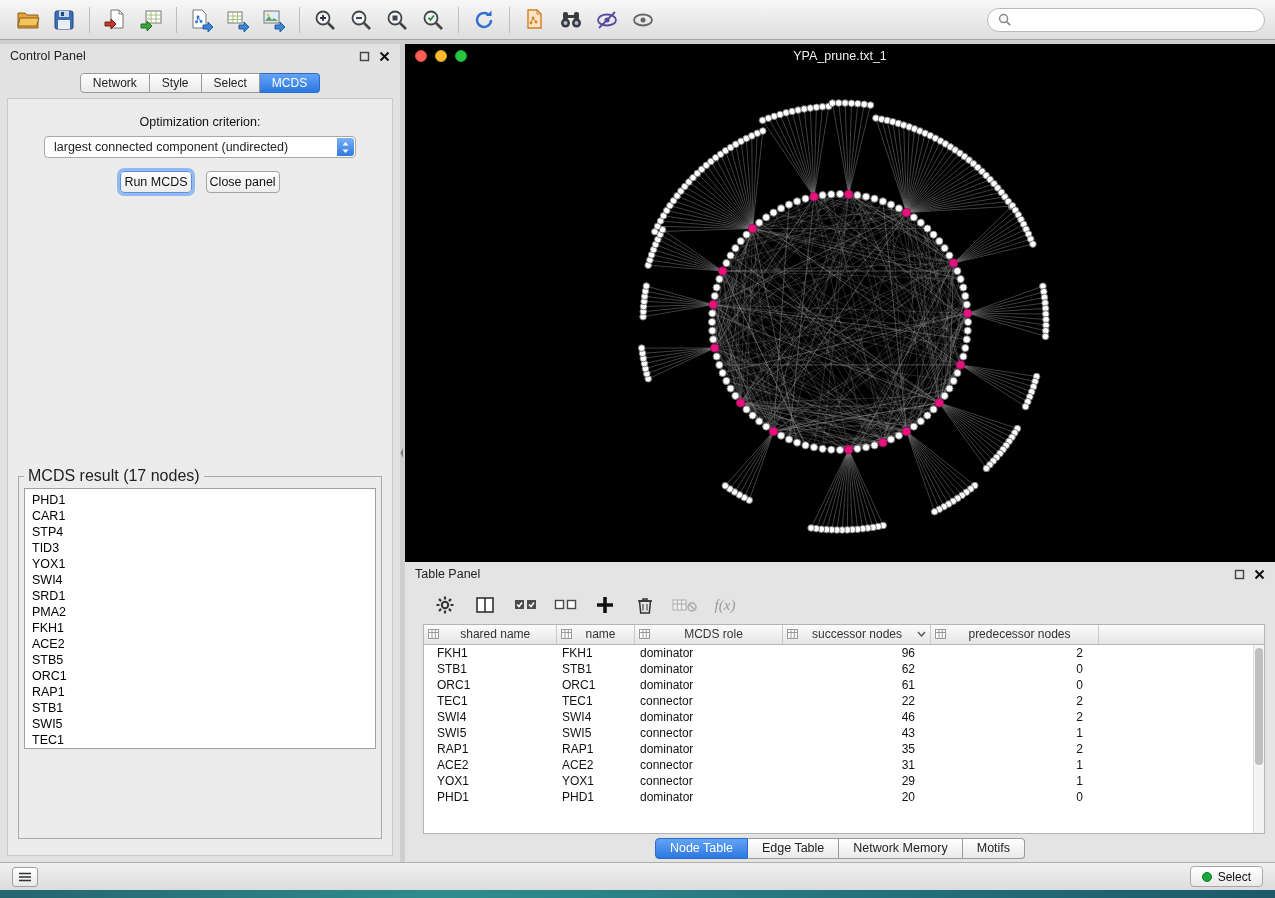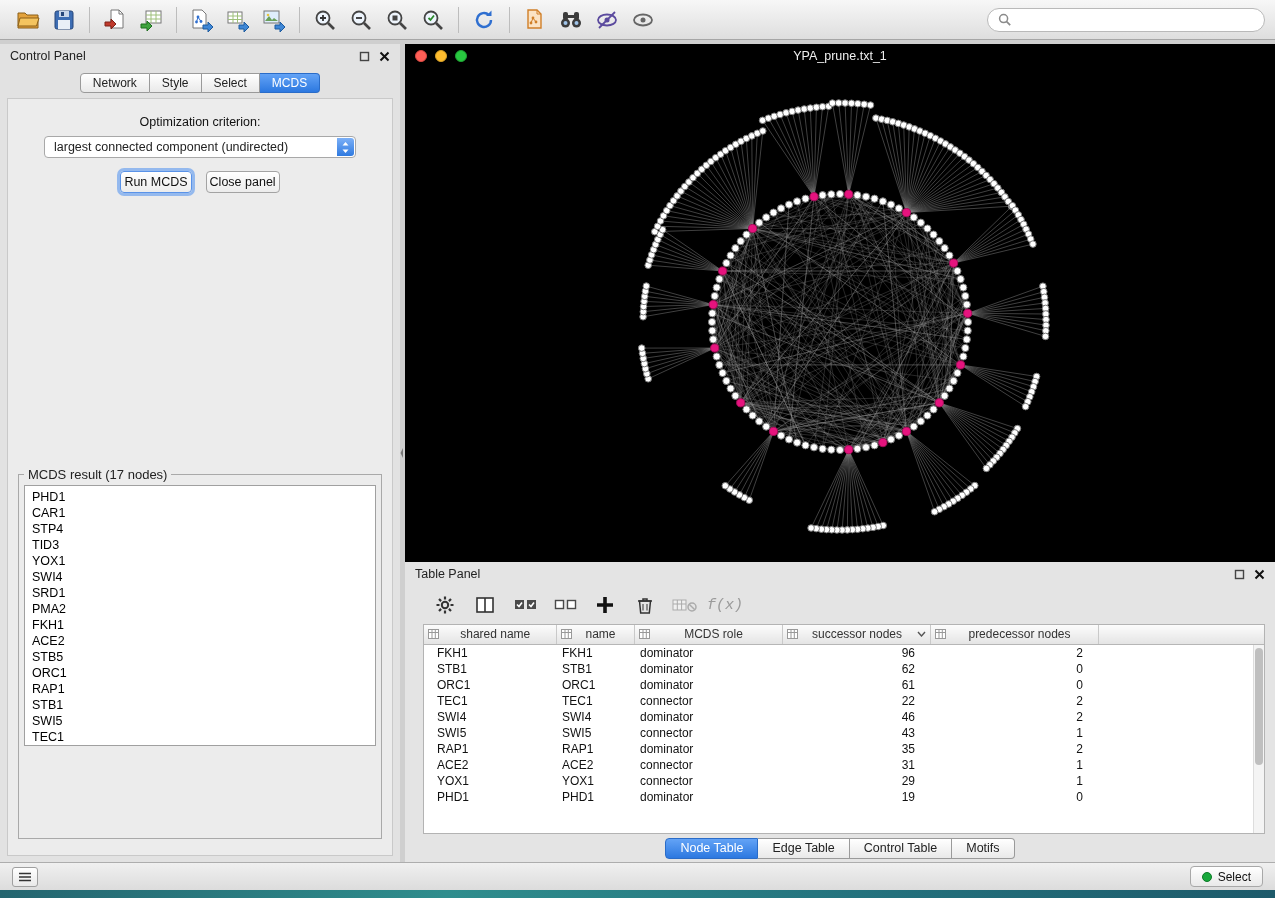--- a/index.html
+++ b/index.html
@@ -31,21 +31,21 @@
   .seg-btn.active{background:linear-gradient(#63a3f6,#2c78e0);border-color:#2a6cc8;color:#fff}
   .panel-body{flex:1;display:flex;flex-direction:column;align-items:center;background:#ececec;border:1px solid #c9c9c9;margin:0 7px 6px}
   .opt-label{margin-top:16px;font-size:12.5px;color:#111}
   .criterion-select{margin-top:7px;width:312px;height:22px;background:#fff;border:1px solid #a8a8a8;border-radius:4px;display:flex;align-items:center;padding-left:9px;position:relative;font-size:12.5px}
   .select-arrows{position:absolute;right:1px;top:1px;bottom:1px;width:17px;background:linear-gradient(#7cb0f7,#2f7ae0);border-radius:0 3px 3px 0;display:flex;align-items:center;justify-content:center}
   .btn-row{margin-top:13px;display:flex;gap:14px}
   .btn{height:22px;padding:0 3px;border:1px solid #a3a3a3;border-radius:4px;background:linear-gradient(#ffffff,#ececec);font-size:12.5px;font-family:"Liberation Sans",sans-serif;color:#111}
   .btn.focus{box-shadow:0 0 0 3px rgba(77,144,240,.55);border-color:#5a93e8}
   .cp-spacer{flex:1}
   fieldset.mcds{width:calc(100% - 20px);height:372px;flex:none;margin:0 10px 16px;border:1px solid #a9a9a9;padding:3px 5px 6px;font-size:12px;color:#222}
-  fieldset.mcds legend{padding:0 4px;font-size:13px}
+  fieldset.mcds legend{padding:0 4px;font-size:16px}
   .result-list{width:100%;height:100%;background:#fff;border:1px solid #a0a0a0;overflow:hidden;padding-top:3px}
   .result-item{line-height:16px;padding-left:7px;font-size:12.5px;color:#000}
 
   
   .splitter{width:5px;display:flex;align-items:center;justify-content:center;background:#cfcfcf}
 
   
   .right-col{width:870px;display:flex;flex-direction:column}
   .network-window{height:518px;flex:none;background:#000}
   .net-titlebar{height:24px;display:flex;align-items:center;gap:8px;padding:0 10px;position:relative}
@@ -53,21 +53,21 @@
   .tl.red{background:#ff5f57;border:1px solid #d94942}
   .tl.yellow{background:#febc2e;border:1px solid #d6a026}
   .tl.green{background:#28c840;border:1px solid #1ea133}
   .net-title{position:absolute;left:0;right:0;text-align:center;color:#efefef;font-size:12.5px;z-index:1}
   #network-svg{display:block;width:870px;height:494px;background:#000}
 
   
   .table-panel{height:300px;flex:none;display:flex;flex-direction:column;background:#e4e4e4}
   .tp-toolbar{height:38px;flex:none;display:flex;align-items:center;gap:8px;padding:0 0 0 24px}
   .tt-btn{width:32px;height:28px;display:flex;align-items:center;justify-content:center;border-radius:4px}
-  .fx{font-family:Liberation Mono, monospace;font-style:italic;color:#9a9a9a;font-size:15px}
+  .fx{font-family:Liberation Serif, serif;font-style:italic;color:#9a9a9a;font-size:15px}
   .table-wrap{flex:1;margin:0 10px 0 18px;background:#fff;border:1px solid #b3b3b3;position:relative;overflow:hidden}
   table{border-collapse:collapse;table-layout:fixed;width:100%}
   thead th{height:19px;background:linear-gradient(#fcfcfc,#e4e4e4);border-right:1px solid #c9c9c9;border-bottom:1px solid #b6b6b6;font-weight:normal;font-size:12px;color:#333;padding:0 4px}
   thead th.filler{border-right:none}
   .th-wrap{display:flex;align-items:center;width:100%;gap:0}
   .th-label{flex:1;text-align:center;white-space:nowrap;overflow:hidden}
   tbody td{height:16px;line-height:16px;font-size:12px;color:#111;padding:0 6px;white-space:nowrap;overflow:hidden}
   td.name-cell{padding-left:13px}
   td.num{text-align:right;padding-right:15px}
   .vscroll{position:absolute;top:20px;right:0;bottom:0;width:11px;background:#f4f4f4;border-left:1px solid #ddd}
@@ -1335,34 +1335,34 @@
                   <td>YOX1</td>
                   <td>connector</td>
                   <td class="num">29</td>
                   <td class="num">1</td>
                   <td class="filler"></td>
                 </tr>
                 <tr>
                   <td class="name-cell">PHD1</td>
                   <td>PHD1</td>
                   <td>dominator</td>
-                  <td class="num">19</td>
+                  <td class="num">20</td>
                   <td class="num">0</td>
                   <td class="filler"></td>
                 </tr>
               </tbody>
           </table>
           <div class="vscroll">
               <div class="vthumb"></div>
             </div>
         </div>
         <div class="table-tabs">
             <div class="seg-btn active">Node Table</div>
             <div class="seg-btn">Edge Table</div>
-            <div class="seg-btn">Control Table</div>
+            <div class="seg-btn">Network Memory</div>
             <div class="seg-btn">Motifs</div>
           </div>
       </div>
 
     </section>
   </div>
 
   <div class="status-bar">
     <span class="menu-box">
       <svg width="14" height="10">

